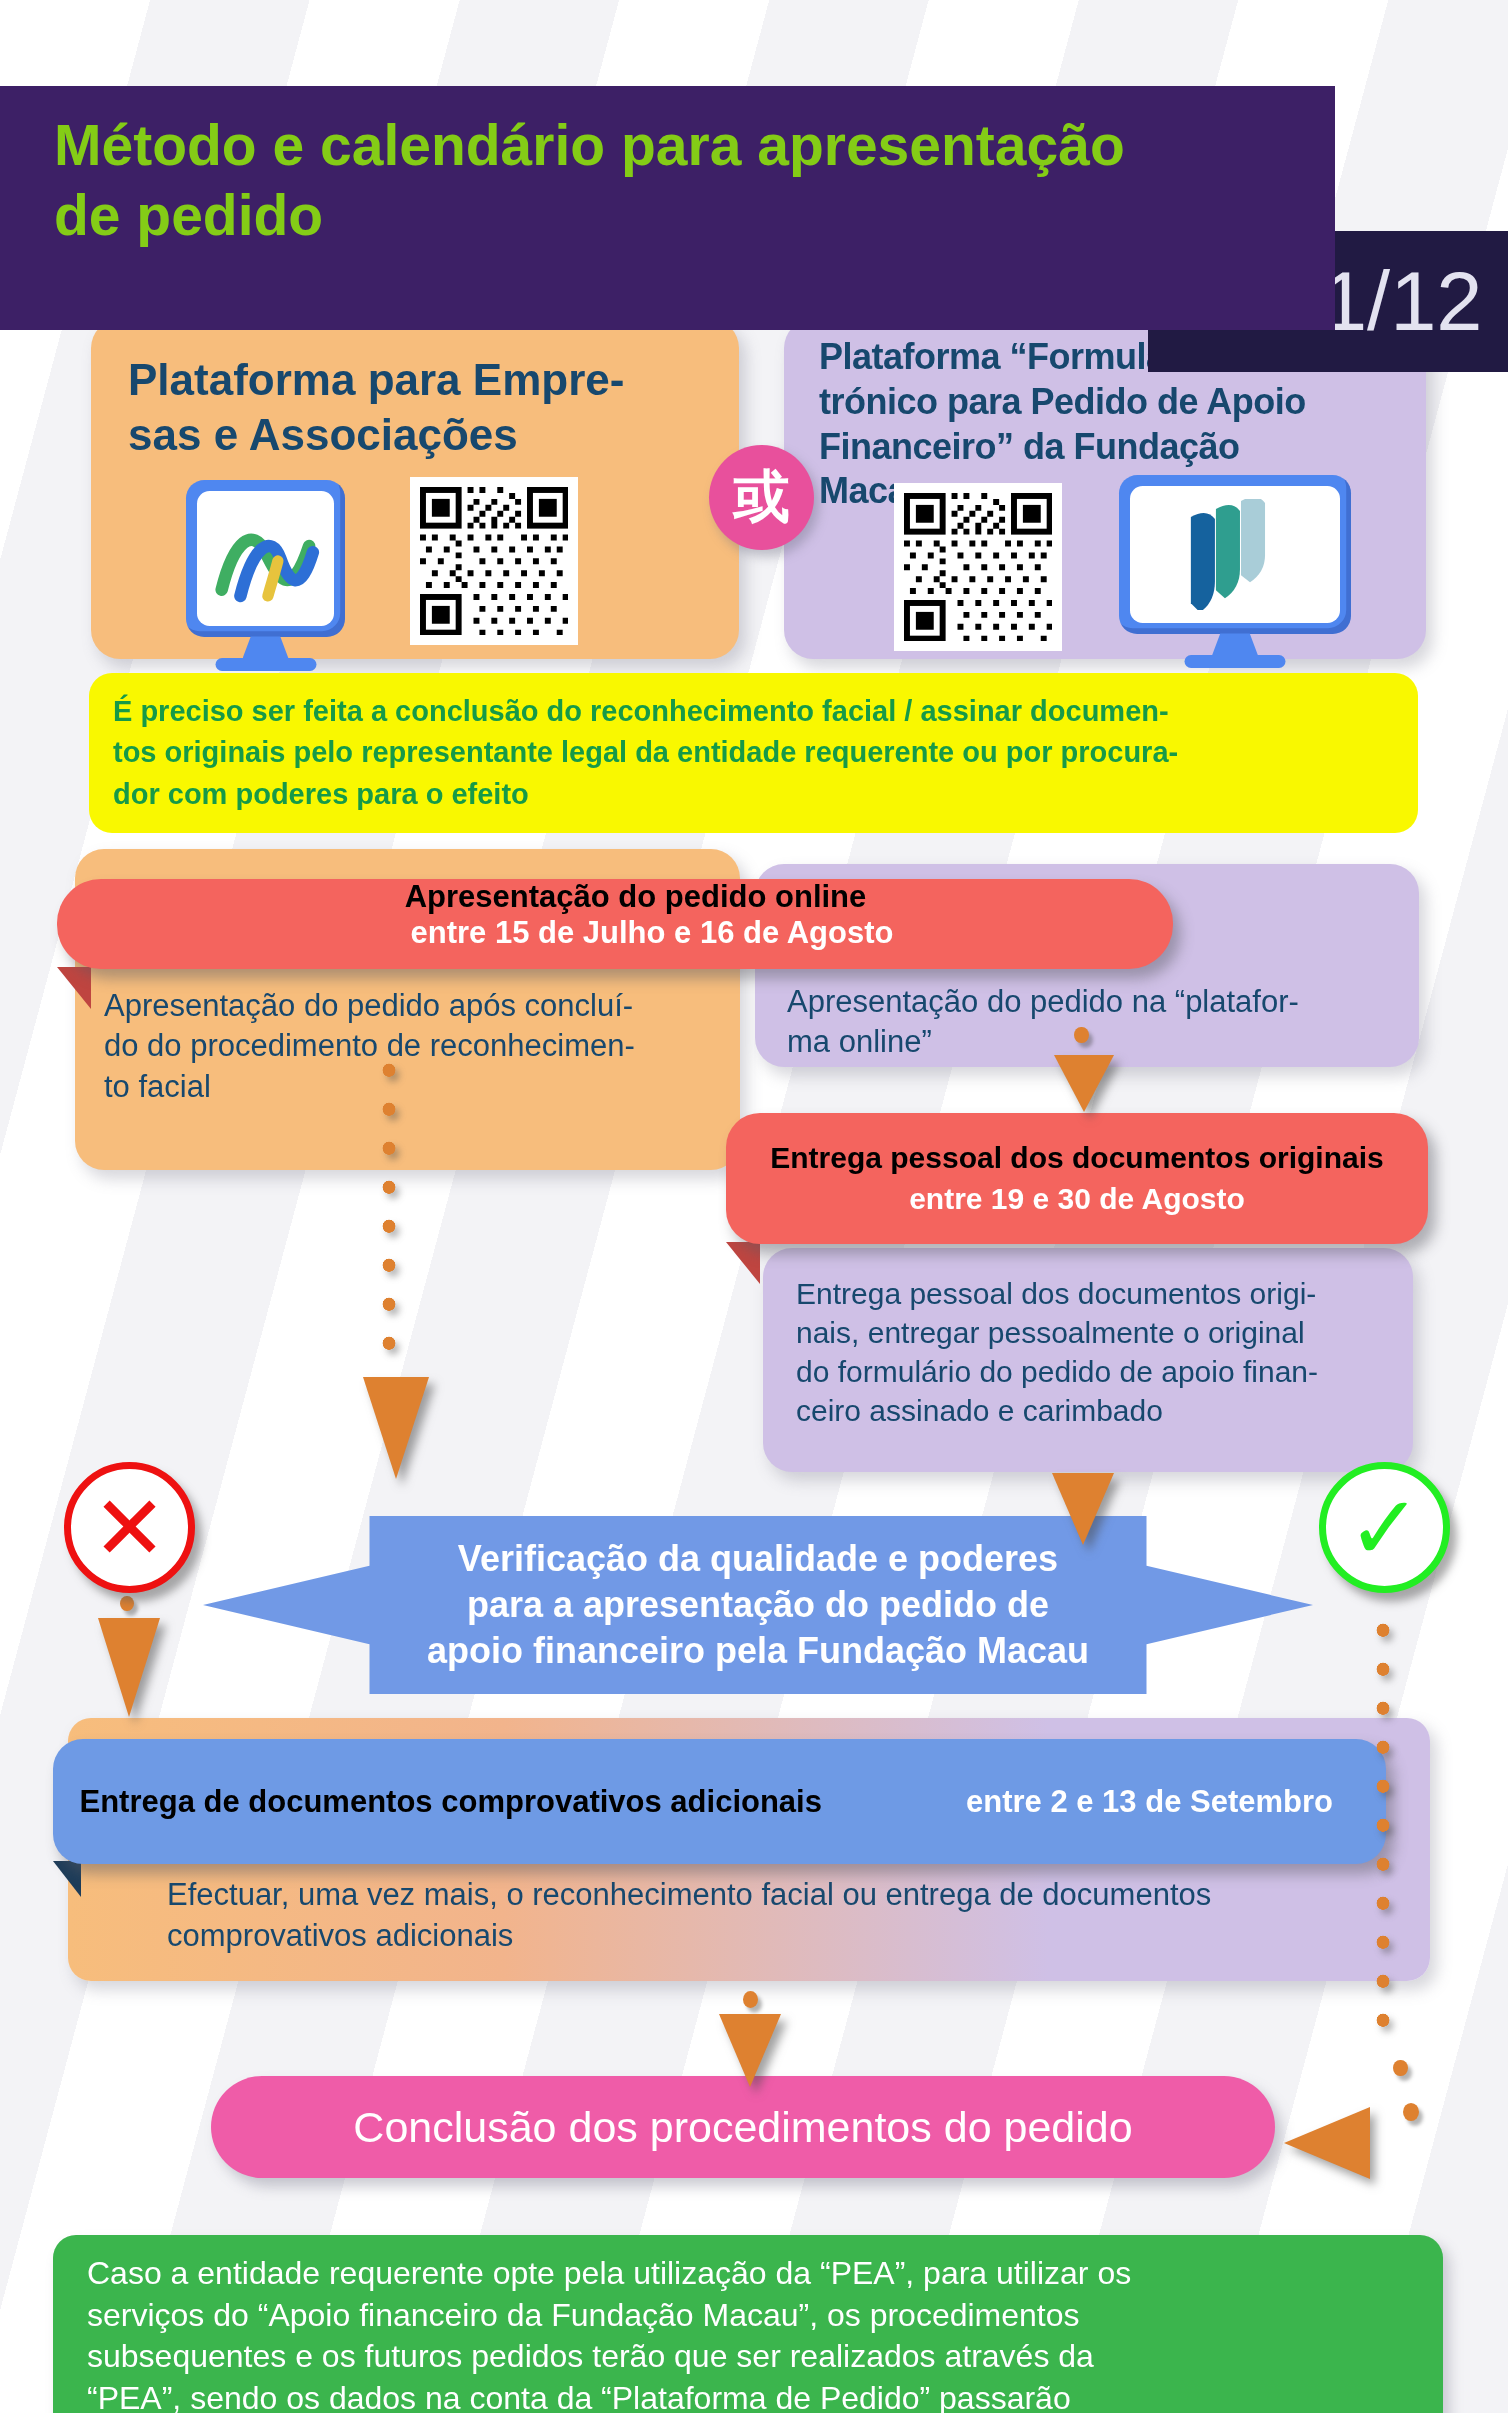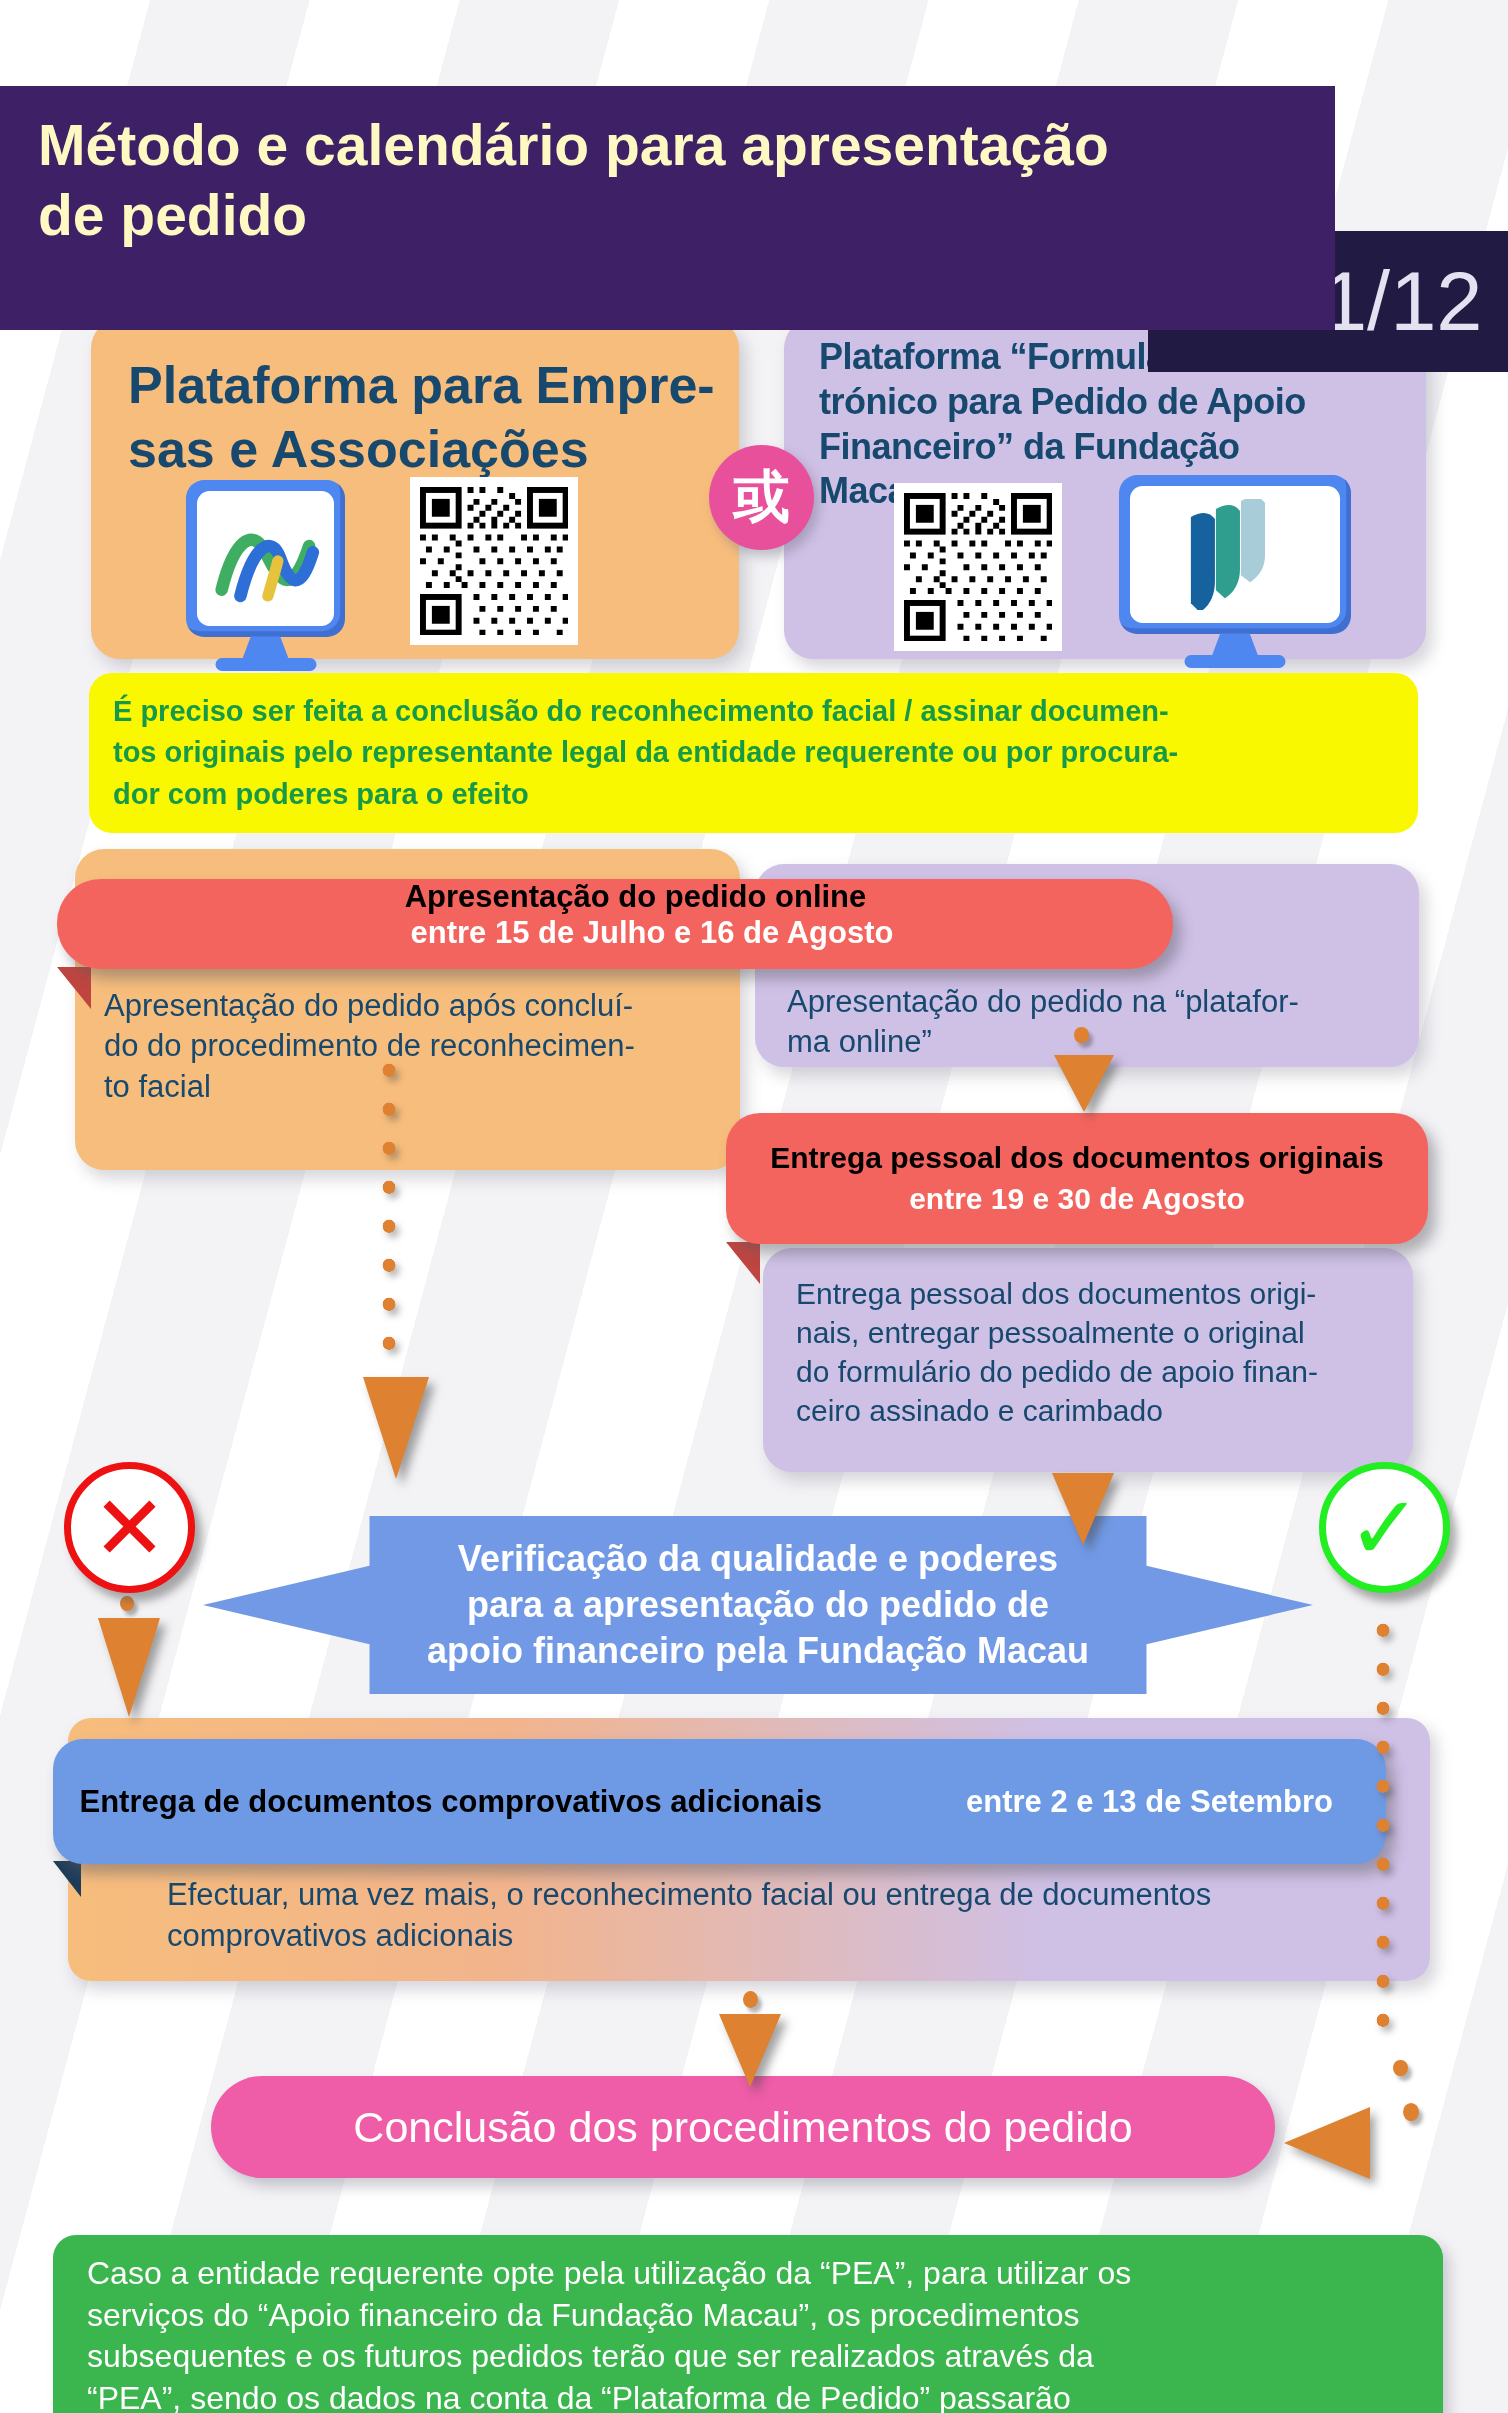--- a/index.html
+++ b/index.html
@@ -3,21 +3,21 @@
 <meta charset="utf-8">
 <style>
   html,body{margin:0;padding:0;}
   body{width:1508px;height:2683px;position:relative;overflow:hidden;
        font-family:"Liberation Sans",sans-serif;
        background:repeating-linear-gradient(105deg,#ffffff 0 145px,#f3f3f6 145px 299px);}
   .abs{position:absolute;}
   .pre{white-space:pre-line;}
   
   .header-band{left:0;top:86px;width:1335px;height:244px;background:#3d2066;z-index:2;}
-  .header-title{left:38px;top:25px;font-size:57px;font-weight:bold;color:#fef9c3;line-height:1.22;}
+  .header-title{left:54px;top:25px;font-size:57px;font-weight:bold;color:#84cc16;line-height:1.22;}
   .page-badge{left:1148px;top:231px;width:361px;height:141px;background:#211a43;z-index:1;
               display:flex;align-items:center;justify-content:flex-end;padding-right:26.5px;box-sizing:border-box;
               color:#e3e2f0;font-size:83px;}
   
   .card{border-radius:29px;box-shadow:6.8px 8.7px 14.5px rgba(110,110,130,.28);}
   .card-orange{background:#f7bd7c;}
   .card-lilac{background:#cfc0e6;}
   .ink{color:#17486e;}
   .card-title{font-weight:bold;line-height:1.24;}
   .or-circle{left:709px;top:445px;width:105px;height:105px;border-radius:50%;background:#e8509c;z-index:4;
@@ -103,21 +103,21 @@
 
 <div class="abs header-band">
   <div class="abs header-title pre">Método e calendário para apresentação
 de pedido</div>
 </div>
 <div class="abs page-badge">
   <span>11/12</span>
 </div>
 
 <div class="abs card card-orange" style="left:91px;top:319px;width:648px;height:340px;">
-  <div class="abs card-title ink pre" style="left:37px;top:34px;font-size:52px;">Plataforma para Empre-
+  <div class="abs card-title ink pre" style="left:37px;top:34px;font-size:44px;">Plataforma para Empre-
 sas e Associações</div>
 </div>
 <div class="abs monitor" style="left:186px;top:480px;width:159px;height:191px;">
   <div class="mon-frame">
       <div class="mon-screen">
     <svg viewBox="0 0 100 100" width="92%" height="92%">
       <path d="M15 75 C25 35,40 25,50 45 S70 85,85 40" stroke="#3fae62" stroke-width="10" fill="none" stroke-linecap="round"></path>
       <path d="M30 80 C40 40,55 30,62 50 S78 78,88 45" stroke="#2d6fd6" stroke-width="10" fill="none" stroke-linecap="round"></path>
       <path d="M52 80 C56 66,58 60,60 52" stroke="#e7c33d" stroke-width="9" fill="none" stroke-linecap="round"></path>
     </svg>

